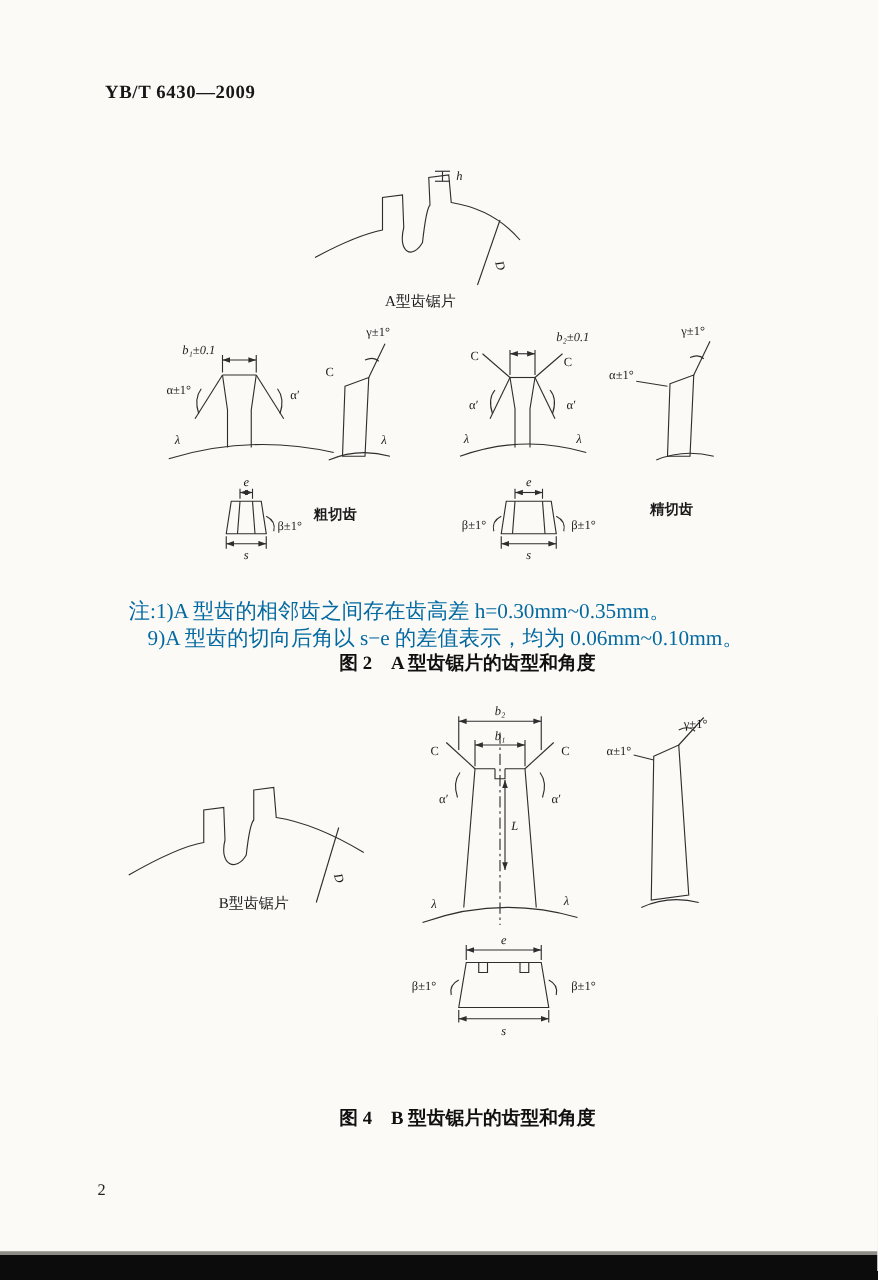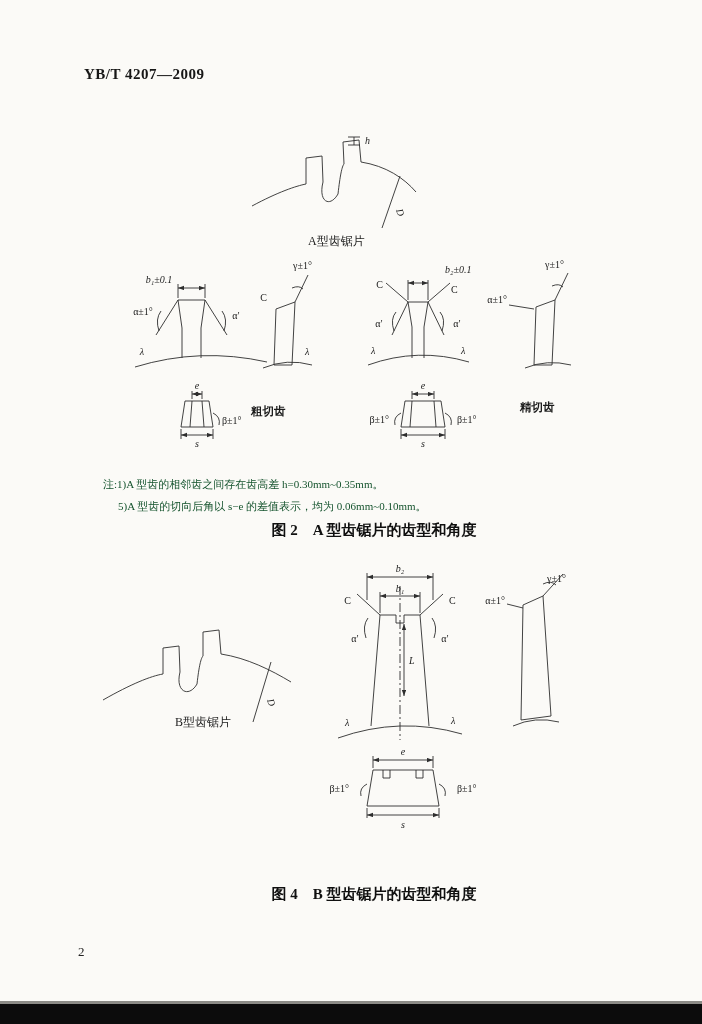--- a/index.html
+++ b/index.html
@@ -9,33 +9,33 @@
   .doc-number { position:absolute; left:84px; top:66px; font-size:15px; font-weight:bold;
                 color:#171717; letter-spacing:.5px; }
   svg { position:absolute; overflow:visible; }
   .ln line, .ln path { stroke:#2e2e2e; stroke-width:0.9; fill:none; }
   svg text { font-family:"Liberation Serif", serif; fill:#1b1b1b; }
   .lbl   { font-size:10px; }
   .lbl-i { font-size:10px; font-style:italic; }
   .cjk-bold { font-size:11.5px; font-weight:bold; }
   .cjk      { font-size:12px; }
   .blade-label { position:absolute; font-size:12px; color:#1a1a1a; }
-  .note { position:absolute; font-size:11px; color:#14532d; white-space:nowrap; }
+  .note { position:absolute; font-size:17px; color:#0369a1; white-space:nowrap; }
   .caption { position:absolute; left:0; width:702px; text-align:center; text-indent:26px;
              font-size:15px; font-weight:bold; color:#101010;margin-left:10px; }
   .page-number { position:absolute; left:78px; top:944px; font-size:13px; color:#222; }
   .bottom-fade { position:absolute; left:0; bottom:20px; width:702px; height:3px; background:#8d8c87; }
   .bottom-bar  { position:absolute; left:0; bottom:0; width:702px; height:20px; background:#0c0c0c; }
 </style>
 </head>
 <body>
 
 <div class="page">
 
-  <div class="doc-number">YB/T 4207—2009</div>
+  <div class="doc-number">YB/T 6430—2009</div>
 
   <svg style="left:248px;top:132px" width="175" height="108" viewBox="0 0 175 108">
     <g class="ln">
       <path d="M4,74 C30,60 48,54 58,52 L58,26 L74,24 L75,50 C70,70 82,76 90,62 C92,44 94,34 96,32 L95,10 L111,8 L113,30 C138,34 156,46 168,60"></path>
       <line x1="100" y1="5" x2="112" y2="5"></line>
       <line x1="100" y1="13" x2="112" y2="13"></line>
       <line x1="106" y1="5" x2="106" y2="13"></line>
       <line x1="152" y1="44" x2="134" y2="96"></line>
     </g>
     <text class="lbl-i" x="117" y="12">h</text>
@@ -142,21 +142,21 @@
       <path d="M350,158 Q358,162 356,170"></path>
     </g>
     <text class="lbl-i" x="328" y="134" text-anchor="middle">e</text>
     <text class="lbl-i" x="328" y="192" text-anchor="middle">s</text>
     <text class="lbl" x="294" y="168" text-anchor="end">β±1°</text>
     <text class="lbl" x="362" y="168">β±1°</text>
     <text class="cjk-bold" x="425" y="156">精切齿</text>
   </svg>
 
   <div class="note" style="left:103px;top:477px">注:1)A 型齿的相邻齿之间存在齿高差 h=0.30mm~0.35mm。</div>
-  <div class="note" style="left:118px;top:499px">5)A 型齿的切向后角以 s−e 的差值表示，均为 0.06mm~0.10mm。</div>
+  <div class="note" style="left:118px;top:499px">9)A 型齿的切向后角以 s−e 的差值表示，均为 0.06mm~0.10mm。</div>
   <div class="caption" style="top:521px">图 2　A 型齿锯片的齿型和角度</div>
 
   <svg style="left:95px;top:558px" width="510" height="278" viewBox="0 0 510 278">
     <defs>
       <marker id="arrC" markerWidth="9" markerHeight="7" refX="7" refY="2.5" orient="auto-start-reverse">
         <path d="M0,0 L7,2.5 L0,5 z" fill="#2e2e2e"></path>
       </marker>
     </defs>
 
     <g class="ln">

